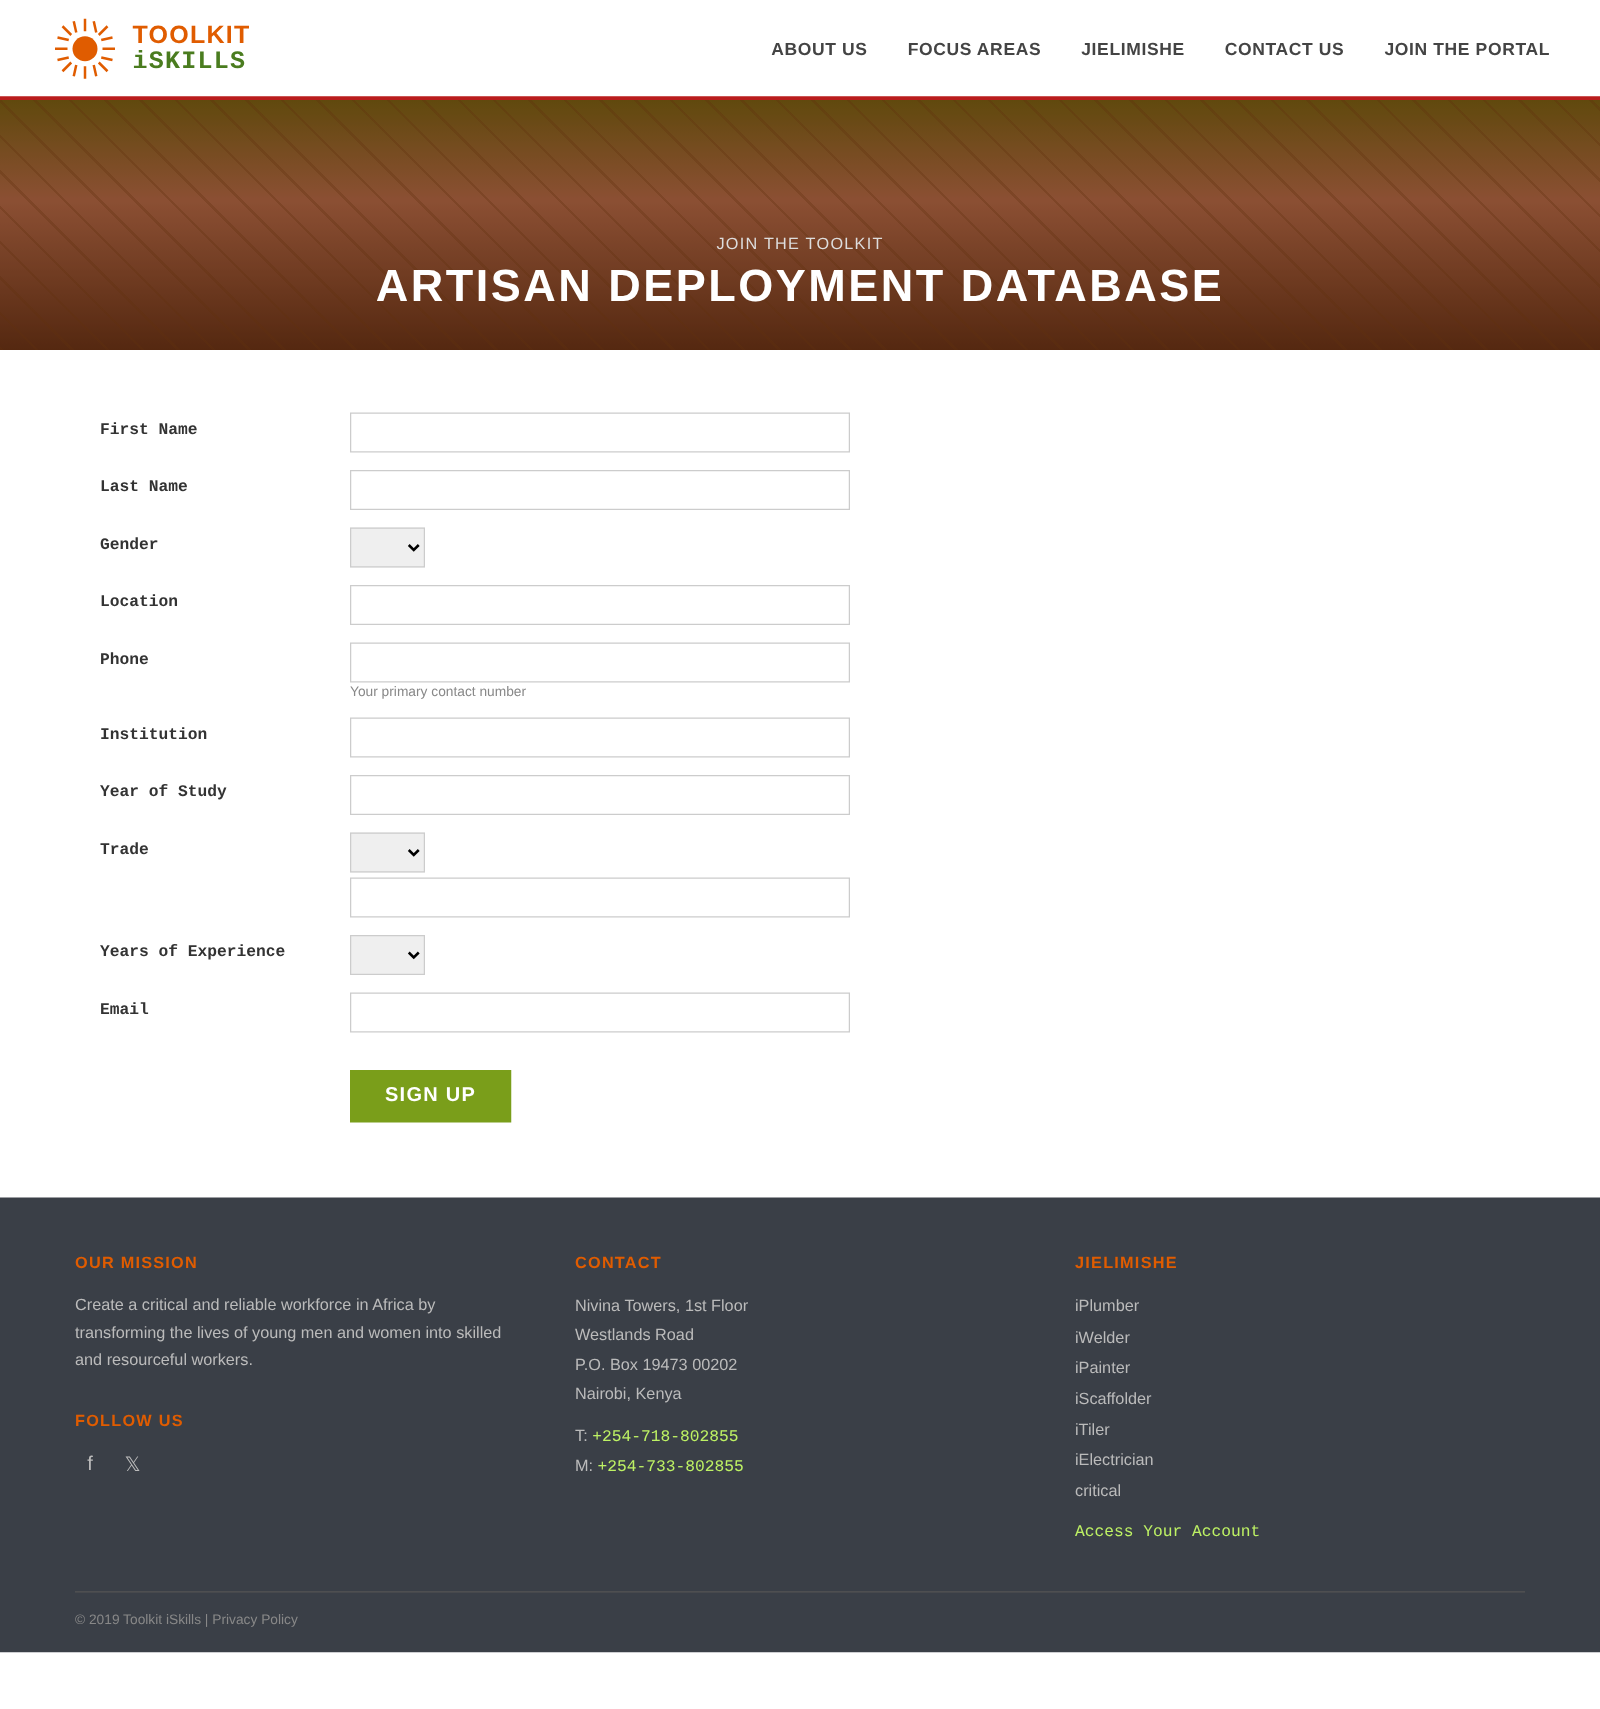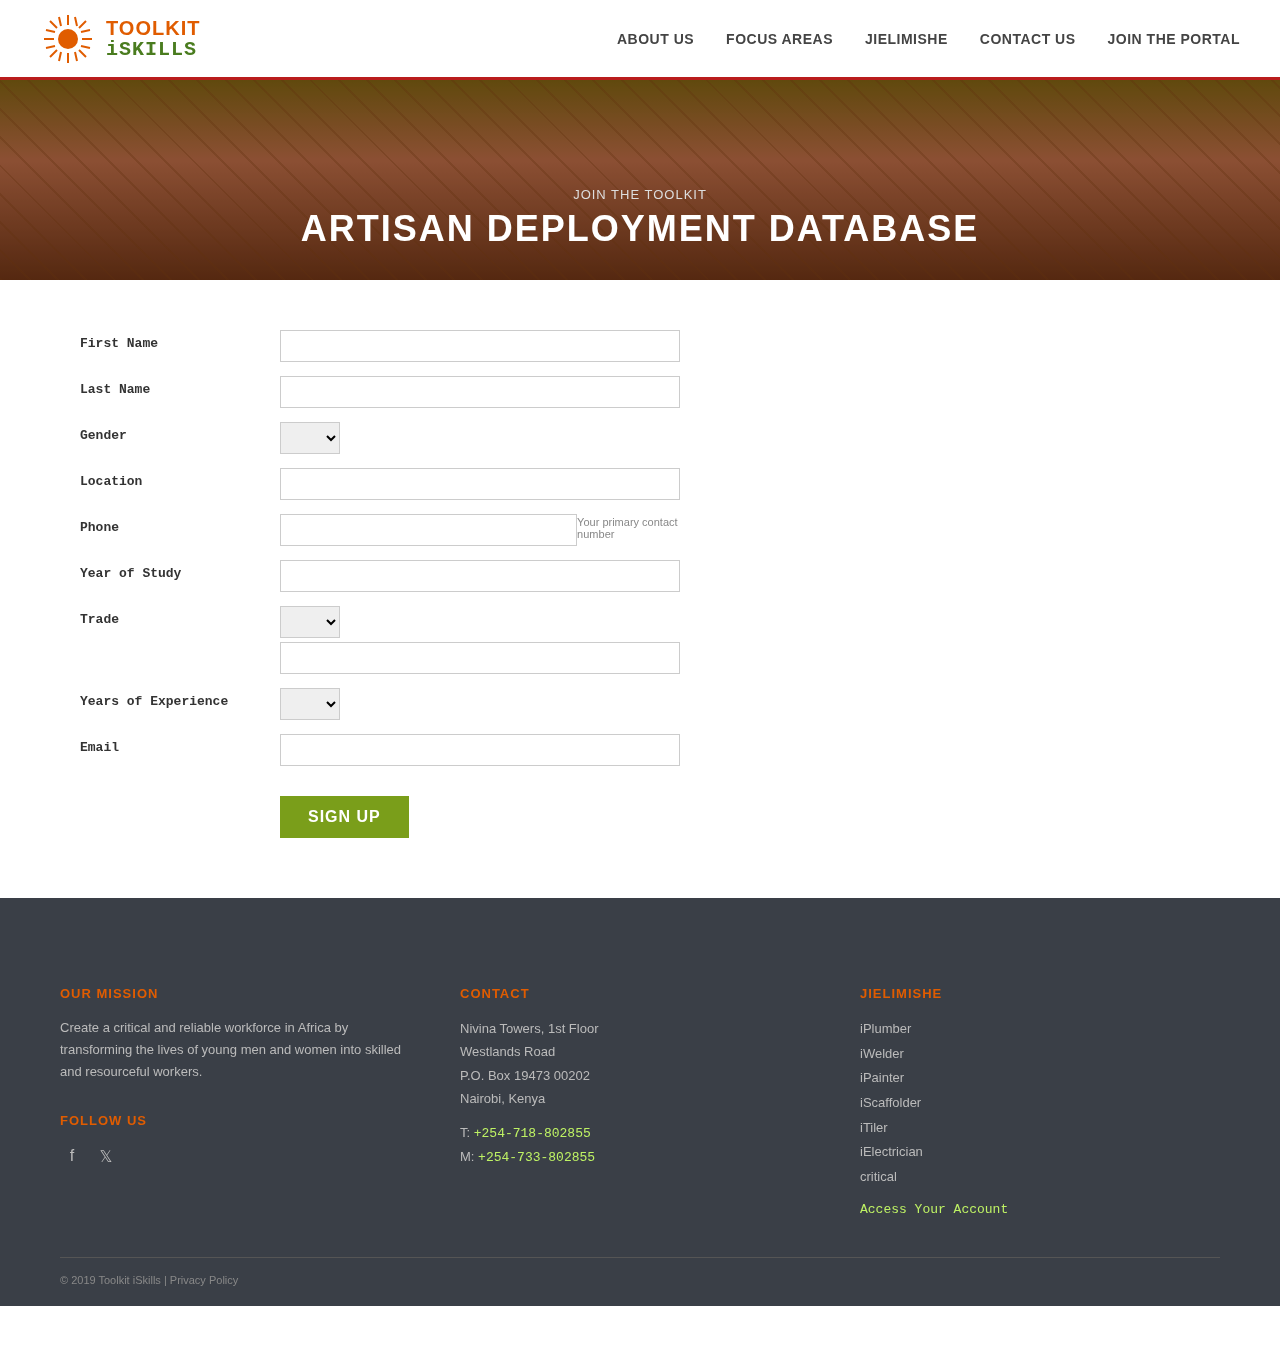--- a/index.html
+++ b/index.html
@@ -142,40 +142,41 @@
       padding: 4px;
       outline: none;
     }
     .form-field .hint {
       font-size: 11px;
       color: #888;
       margin-top: 2px;
     }
     .phone-row .form-field {
       display: flex;
+      flex-direction: column;
     }
     .sign-up-btn {
       background: #7a9e1a;
       color: #fff;
       border: none;
       padding: 12px 28px;
       font-size: 16px;
       font-weight: bold;
       cursor: pointer;
       text-transform: uppercase;
       letter-spacing: 1px;
       margin-top: 16px;
       margin-left: 200px;
     }
 
     
     footer {
       background: #3a3f47;
       color: #ccc;
-      padding: 88px 60px 20px 60px;
+      padding: 44px 60px 20px 60px;
     }
     .footer-grid {
       display: grid;
       grid-template-columns: 1fr 1fr 1fr;
       gap: 40px;
       margin-bottom: 40px;
     }
     .footer-col h4 {
       font-size: 13px;
       font-weight: bold;
@@ -326,20 +327,26 @@
   </div>
 
   <div class="form-row phone-row">
     <label class="form-label">Phone</label>
     <div class="form-field">
       <input type="text" style="">
       <span class="hint">Your primary contact number</span>
     </div>
   </div>
 
+  <div class="form-row">
+    <label class="form-label">Institution</label>
+    <div class="form-field">
+      <input type="text" style="">
+    </div>
+  </div>
 
   <div class="form-row">
     <label class="form-label">Year of Study</label>
     <div class="form-field">
       <input type="text" style="">
     </div>
   </div>
 
   <div class="form-row">
     <label class="form-label">Trade</label>

